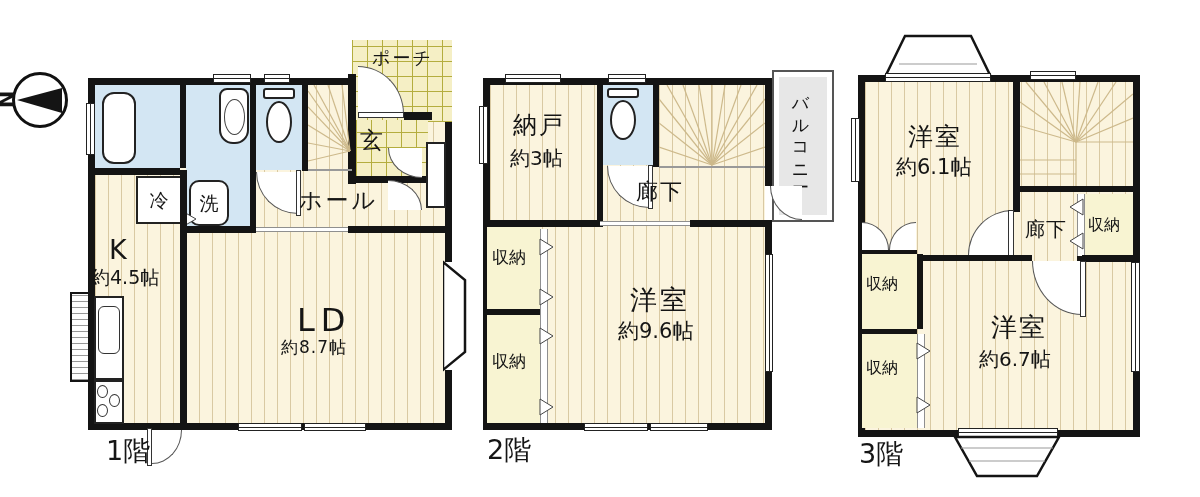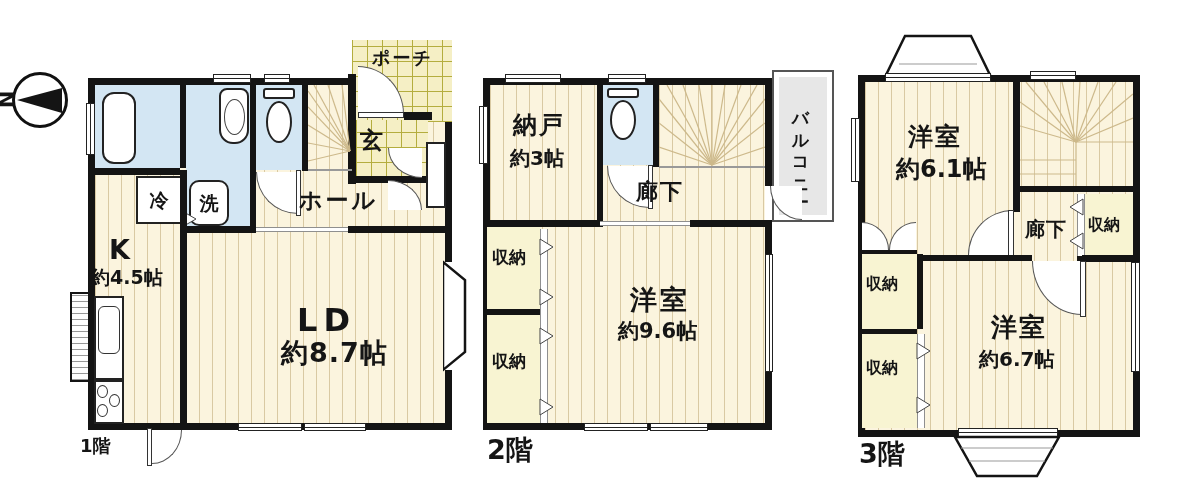--- a/index.html
+++ b/index.html
@@ -10,21 +10,21 @@
   .wood { background-color: var(--wood_floor,#fbf4de);
           background-image: repeating-linear-gradient(90deg, var(--wood_line,#d9c9a3) 0 1px, transparent 1px 13px); }
   .wet  { background: var(--wet_area,#d3e6f3); }
   .tile { background-color: var(--tile,#f5efc5);
           background-image: repeating-linear-gradient(0deg, var(--tile_grid,#b4ad3e) 0 1px, transparent 1px 15px),
                             repeating-linear-gradient(90deg, var(--tile_grid,#b4ad3e) 0 1px, transparent 1px 15px); }
   .closet { background: var(--closet,#f8f4d2); }
   .wall { background: var(--wall,#141414); }
   .outline { border: 7px solid var(--wall,#141414); }
   .balcony { background: var(--balcony,#e7e7e7); border: 2px solid #555; box-shadow: inset 0 0 0 5px #fff; }
-  .label { font-weight: 700; white-space: nowrap; line-height: 1; text-align: center; }
+  .label { font-weight: 400; white-space: nowrap; line-height: 1; }
   .vtext { writing-mode: vertical-rl; }
   .fix { background: #fff; border: 2px solid #222; }
   .win-h { background-color:#fff; border:1px solid #222; background-image:linear-gradient(#222,#222);
            background-size:100% 1px; background-position:0 center; background-repeat:no-repeat; }
   .win-v { background-color:#fff; border:1px solid #222; background-image:linear-gradient(#222,#222);
            background-size:1px 100%; background-position:center 0; background-repeat:no-repeat; }
   .door { background: #fff; }
   .arc-tr { border-top:1.5px solid #555; border-right:1.5px solid #555; border-radius:0 100% 0 0; }
   .arc-tl { border-top:1.5px solid #555; border-left:1.5px solid #555; border-radius:100% 0 0 0; }
   .arc-br { border-bottom:1.5px solid #555; border-right:1.5px solid #555; border-radius:0 0 100% 0; }
@@ -116,30 +116,30 @@
     <div class="abs" style="left:98px;top:306px;width:22px;height:48px;border:1px solid #333;border-radius:6px;background:#fff"></div>
     <div class="abs fix" style="left:94px;top:380px;width:30px;height:44px"></div>
     <div class="abs" style="left:97px;top:385px;width:11px;height:13px;border:1px solid #333;border-radius:50%;background:#fff"></div>
     <div class="abs" style="left:109px;top:394px;width:11px;height:13px;border:1px solid #333;border-radius:50%;background:#fff"></div>
     <div class="abs" style="left:97px;top:404px;width:11px;height:13px;border:1px solid #333;border-radius:50%;background:#fff"></div>
     <div class="abs" style="left:70px;top:292px;width:20px;height:90px;border:2px solid #141414;background:#fff;background-image:repeating-linear-gradient(0deg,#999 0 1px,transparent 1px 6px)"></div>
     <div class="abs leaf" style="left:147px;top:428px;width:5px;height:38px"></div>
     <div class="abs door arc-br" style="left:152px;top:430px;width:30px;height:34px"></div>
 
     <div class="abs label" style="left:297px;top:304px;font-size:32px;letter-spacing:6px">LD</div>
-    <div class="abs label" style="left:281px;top:339px;font-size:27px;letter-spacing:1px">約8.7帖</div>
+    <div class="abs label" style="left:281px;top:339px;font-size:17px;letter-spacing:1px">約8.7帖</div>
     <div class="abs win-h" style="left:238px;top:423px;width:64px;height:8px"></div>
     <div class="abs win-h" style="left:304px;top:423px;width:62px;height:8px"></div>
     <div class="abs win-h" style="left:213px;top:74px;width:38px;height:9px"></div>
     <div class="abs win-h" style="left:264px;top:74px;width:26px;height:9px"></div>
     <svg class="abs" style="left:443px;top:256px" width="26" height="120">
       <rect x="0" y="6" width="9" height="108" fill="#fff"></rect>
       <polygon points="0,6 22,24 22,96 0,114" fill="#fff" stroke="#141414" stroke-width="2.5"></polygon>
     </svg>
-    <div class="abs label" style="left:80px;top:437px;font-size:18px">1階</div>
+    <div class="abs label" style="left:106px;top:437px;font-size:27px">1階</div>
   </div>
 
   <div>
     <div class="abs outline wood" style="left:483px;top:78px;width:289px;height:352px"></div>
 
     <div class="abs balcony" style="left:772px;top:70px;width:62px;height:152px"></div>
     <div class="abs label vtext" style="left:792px;top:84px;height:128px;font-size:17px;letter-spacing:4px">バルコニー</div>
     <div class="abs" style="left:765px;top:186px;width:7px;height:34px;background:#fff"></div>
     <div class="abs door arc-bl" style="left:770px;top:186px;width:32px;height:34px"></div>
 
@@ -214,21 +214,21 @@
 
     <svg class="abs" style="left:880px;top:30px" width="116" height="52">
       <polygon points="5,47 25,6 91,6 111,47" fill="#fff" stroke="#141414" stroke-width="2.5"></polygon>
       <line x1="19" y1="34" x2="97" y2="34" stroke="#999"></line>
       <line x1="12" y1="46" x2="104" y2="46" stroke="#999"></line>
     </svg>
     <div class="abs win-h" style="left:885px;top:73px;width:106px;height:9px"></div>
     <div class="abs win-h" style="left:1030px;top:71px;width:46px;height:9px"></div>
 
     <div class="abs label" style="left:908px;top:124px;font-size:25px;letter-spacing:2px">洋室</div>
-    <div class="abs label" style="left:896px;top:157px;font-size:24px">約6.1帖</div>
+    <div class="abs label" style="left:896px;top:157px;font-size:21px">約6.1帖</div>
     <div class="abs win-v" style="left:851px;top:118px;width:9px;height:64px"></div>
     <div class="abs wall" style="left:1013px;top:82px;width:7px;height:130px"></div>
 
     <svg class="abs" style="left:1020px;top:82px" width="113" height="104">
       <g stroke="#cdb98b" stroke-width="1.2">
         <line x1="56" y1="60" x2="0" y2="44"></line>
           <line x1="56" y1="60" x2="0" y2="20"></line>
           <line x1="56" y1="60" x2="6" y2="0"></line>
         <line x1="56" y1="60" x2="24" y2="0"></line>
           <line x1="56" y1="60" x2="42" y2="0"></line>

